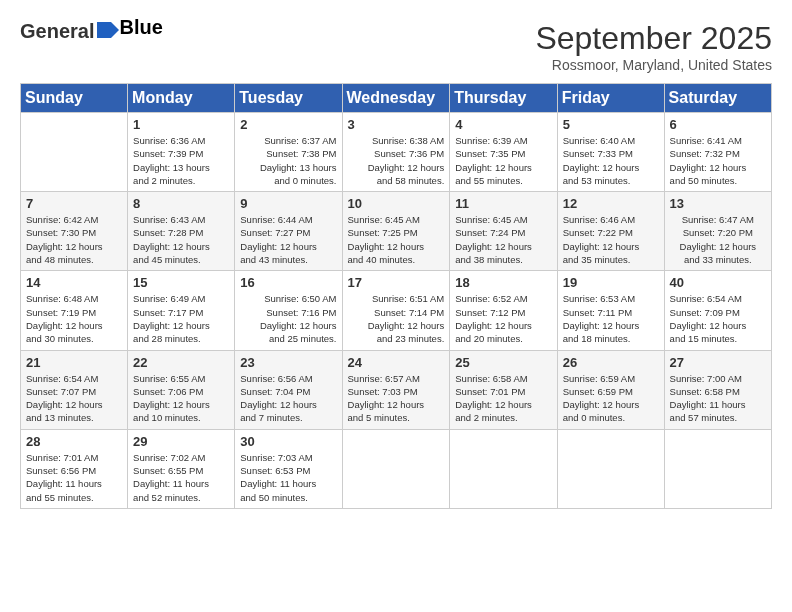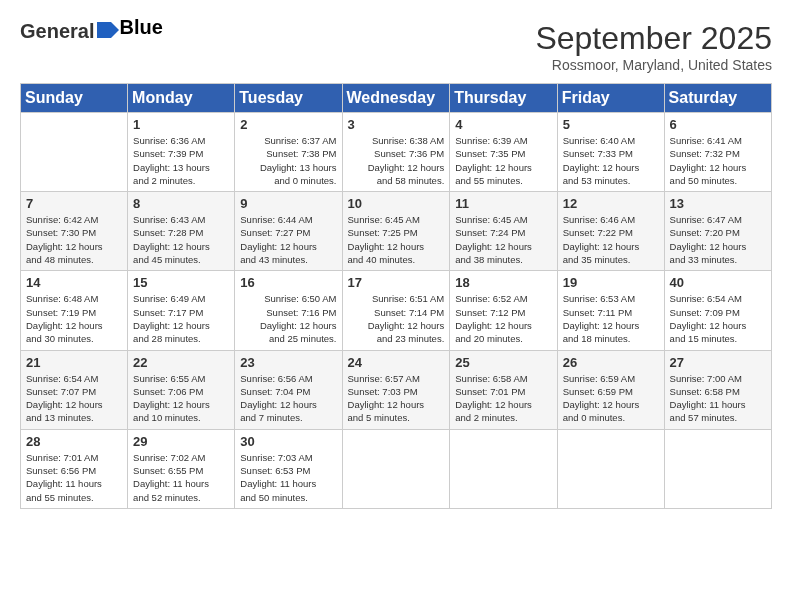--- a/index.html
+++ b/index.html
@@ -194,21 +194,21 @@
         </td>
         <td>
           <span class="day-number">12</span>
           <div class="day-info" style="white-space: pre-line;">Sunrise: 6:46 AM
 Sunset: 7:22 PM
 Daylight: 12 hours
 and 35 minutes.</div>
         </td>
         <td>
           <span class="day-number">13</span>
-          <div class="day-info" style="white-space: pre-line;">Sunrise: 6:47 AM
+          <div class="day-info" style="white-space: pre-line; text-align: center;">Sunrise: 6:47 AM
 Sunset: 7:20 PM
 Daylight: 12 hours
 and 33 minutes.</div>
         </td>
       </tr>
       <tr>
         <td>
           <span class="day-number">14</span>
           <div class="day-info" style="white-space: pre-line;">Sunrise: 6:48 AM
 Sunset: 7:19 PM

